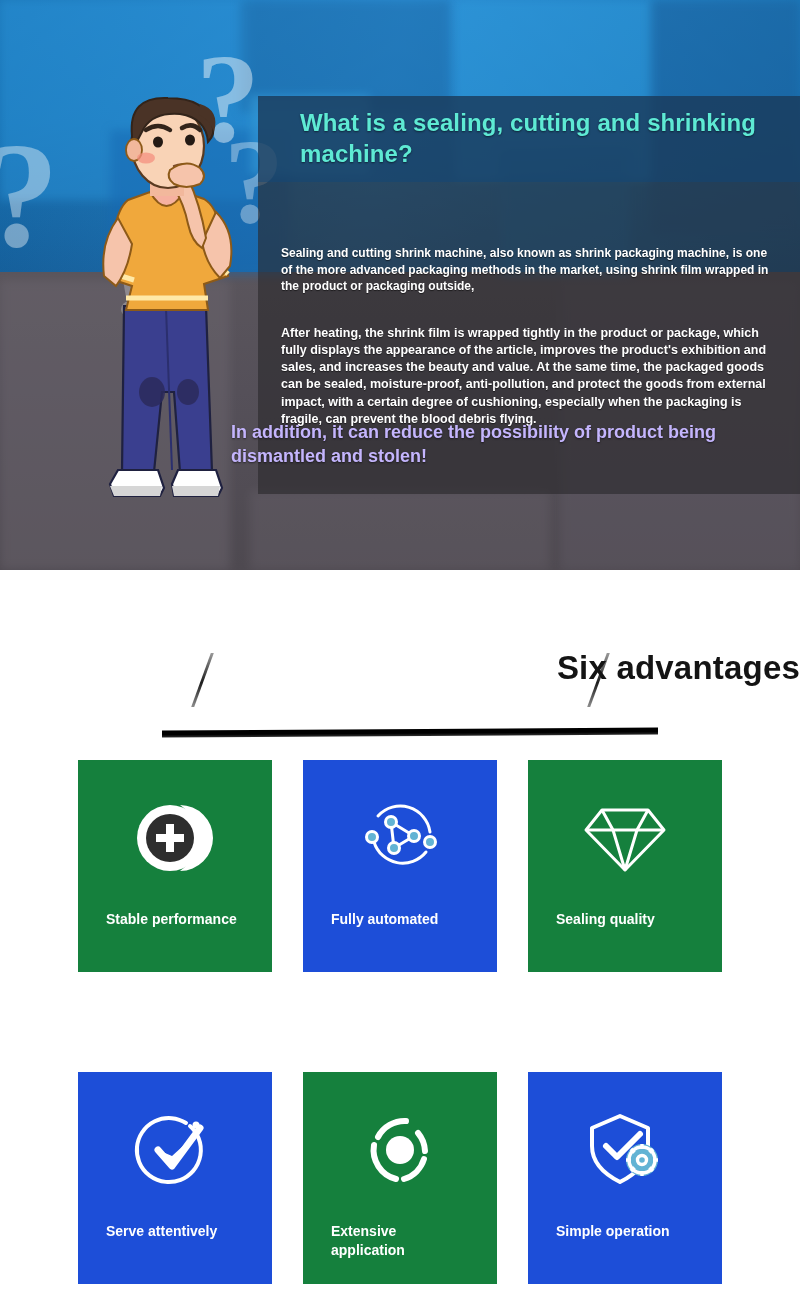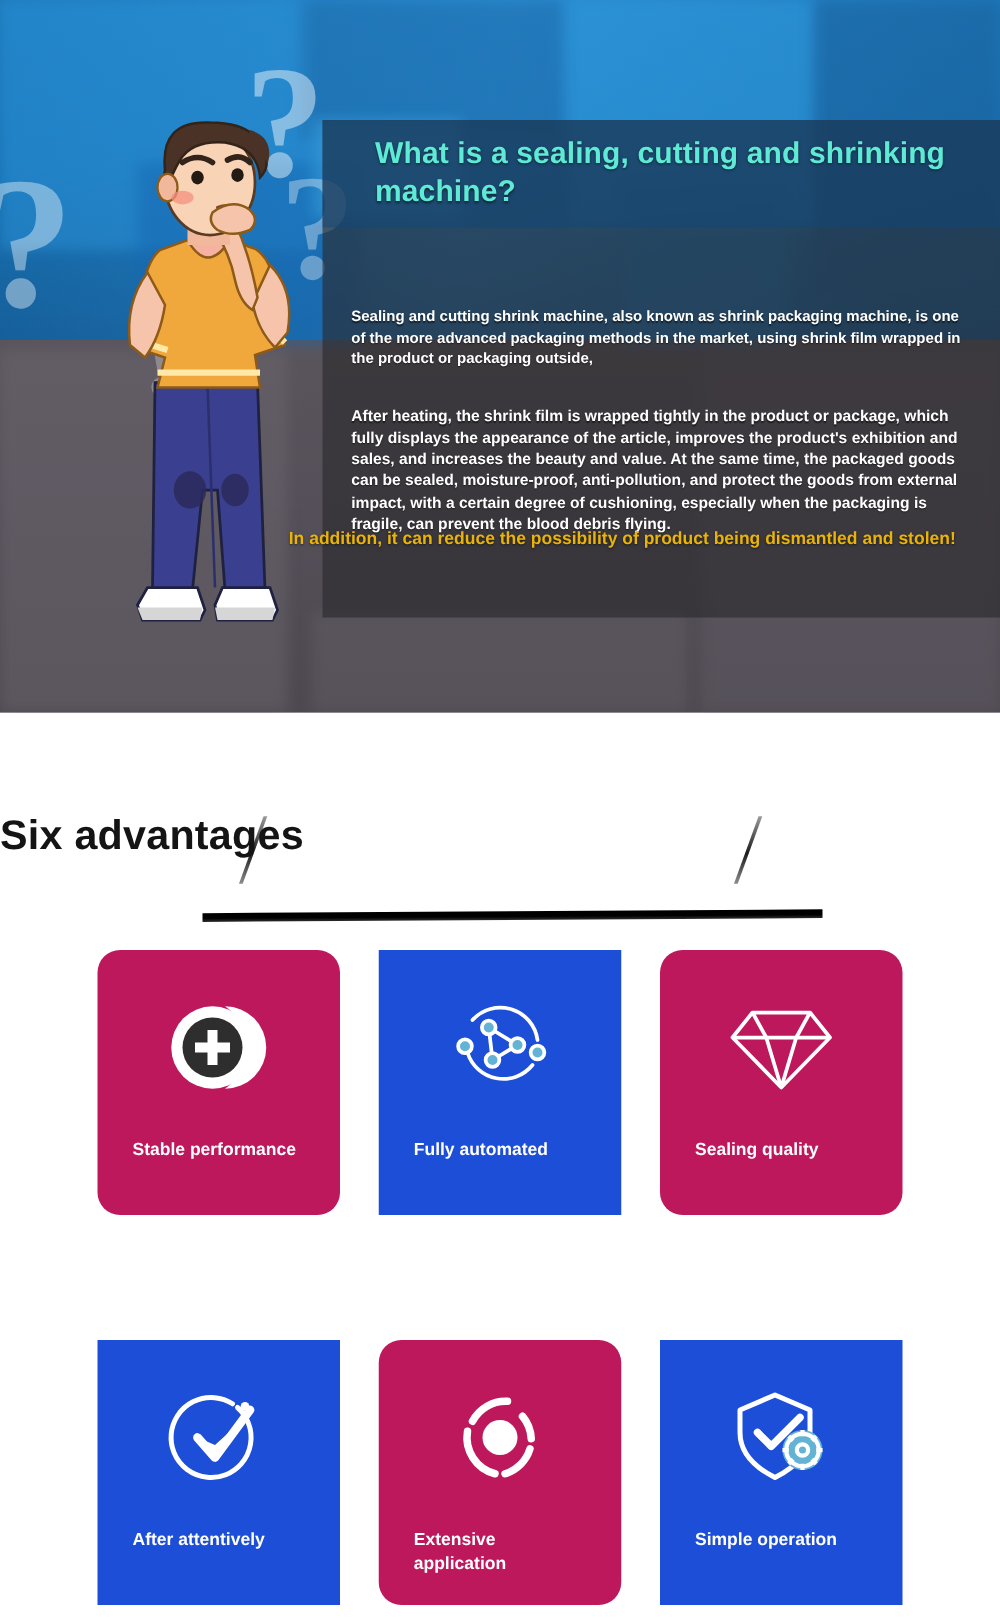--- a/index.html
+++ b/index.html
@@ -103,39 +103,39 @@
     line-height: 1.38;
     text-shadow: 0 1px 1px rgba(0,0,0,.55);
   }
   .hero-p.p1 { font-size: 12px; margin-top: 32px; }
   .hero-p.p2 { margin-top: 30px; }
 
   .hero-highlight {
     position: absolute;
     left: 231px; top: 421px;
     width: 560px;
-    color: #eab308;
-    font-size: 14px;
+    color: #c4b5fd;
+    font-size: 18px;
     font-weight: bold;
     line-height: 1.33;
     text-shadow: 0 1px 2px rgba(0,0,0,.55);
   }
 
   
   .section { position: relative; width: 800px; background: #fff; }
 
   .section-head {
     position: relative;
     height: 135px;
     margin-top: 55px;
   }
   .section-title {
     position: absolute;
-    left: 0; right: 12px; top: 24px;
-    text-align: left;
+    left: 0; right: 0; top: 24px;
+    text-align: right;
     font-size: 33px;
     font-weight: bold;
     color: #141414;
     letter-spacing: .2px;
   }
   .slash {
     position: absolute;
     top: 28px;
     width: 3px; height: 54px;
     background: linear-gradient(180deg, #9a9a9a 0%, #1c1c1c 55%, #8d8d8d 100%);
@@ -162,21 +162,21 @@
     row-gap: 100px;
   }
   .card {
     position: relative;
     width: 194px;
     height: 212px;
     display: flex;
     flex-direction: column;
     justify-content: flex-start;
   }
-  .card.dark { background: #be185d; border-radius: 18px; }
+  .card.dark { background: #15803d; }
   .card.blue { background: #1d4ed8; }
 
   .card-icon {
     height: 150px;
     display: flex;
     align-items: center;
     justify-content: center;
     padding-top: 6px;
   }
   .card-label {
@@ -325,21 +325,21 @@
 
     <div class="card blue">
       <div class="card-icon">
         <svg width="82" height="80" viewBox="0 0 82 80">
           <path d="M56 16 A32 32 0 1 1 52 13" stroke="#fff" stroke-width="4" fill="none" stroke-linecap="round"></path>
           <circle cx="62" cy="15" r="3.5" fill="#fff"></circle>
           <path d="M24 40 L38 56 L68 16 L60 26 L38 46 Z" fill="#fff"></path>
           <path d="M24 40 L38 56 L66 18" stroke="#fff" stroke-width="7" fill="none" stroke-linecap="round" stroke-linejoin="round"></path>
         </svg>
       </div>
-      <div class="card-label">After attentively</div>
+      <div class="card-label">Serve attentively</div>
     </div>
 
     <div class="card dark two-line">
       <div class="card-icon">
         <svg width="80" height="78" viewBox="0 0 80 78">
           <path d="M46 10 A30 30 0 0 0 18 26" stroke="#fff" stroke-width="6" fill="none" stroke-linecap="round"></path>
           <path d="M14 34 A30 30 0 0 0 36 68" stroke="#fff" stroke-width="6" fill="none" stroke-linecap="round"></path>
           <path d="M44 68 A30 30 0 0 0 64 48" stroke="#fff" stroke-width="6" fill="none" stroke-linecap="round"></path>
           <path d="M65 40 A30 30 0 0 0 58 22" stroke="#fff" stroke-width="6" fill="none" stroke-linecap="round"></path>
           <circle cx="40" cy="39" r="14" fill="#fff"></circle>

